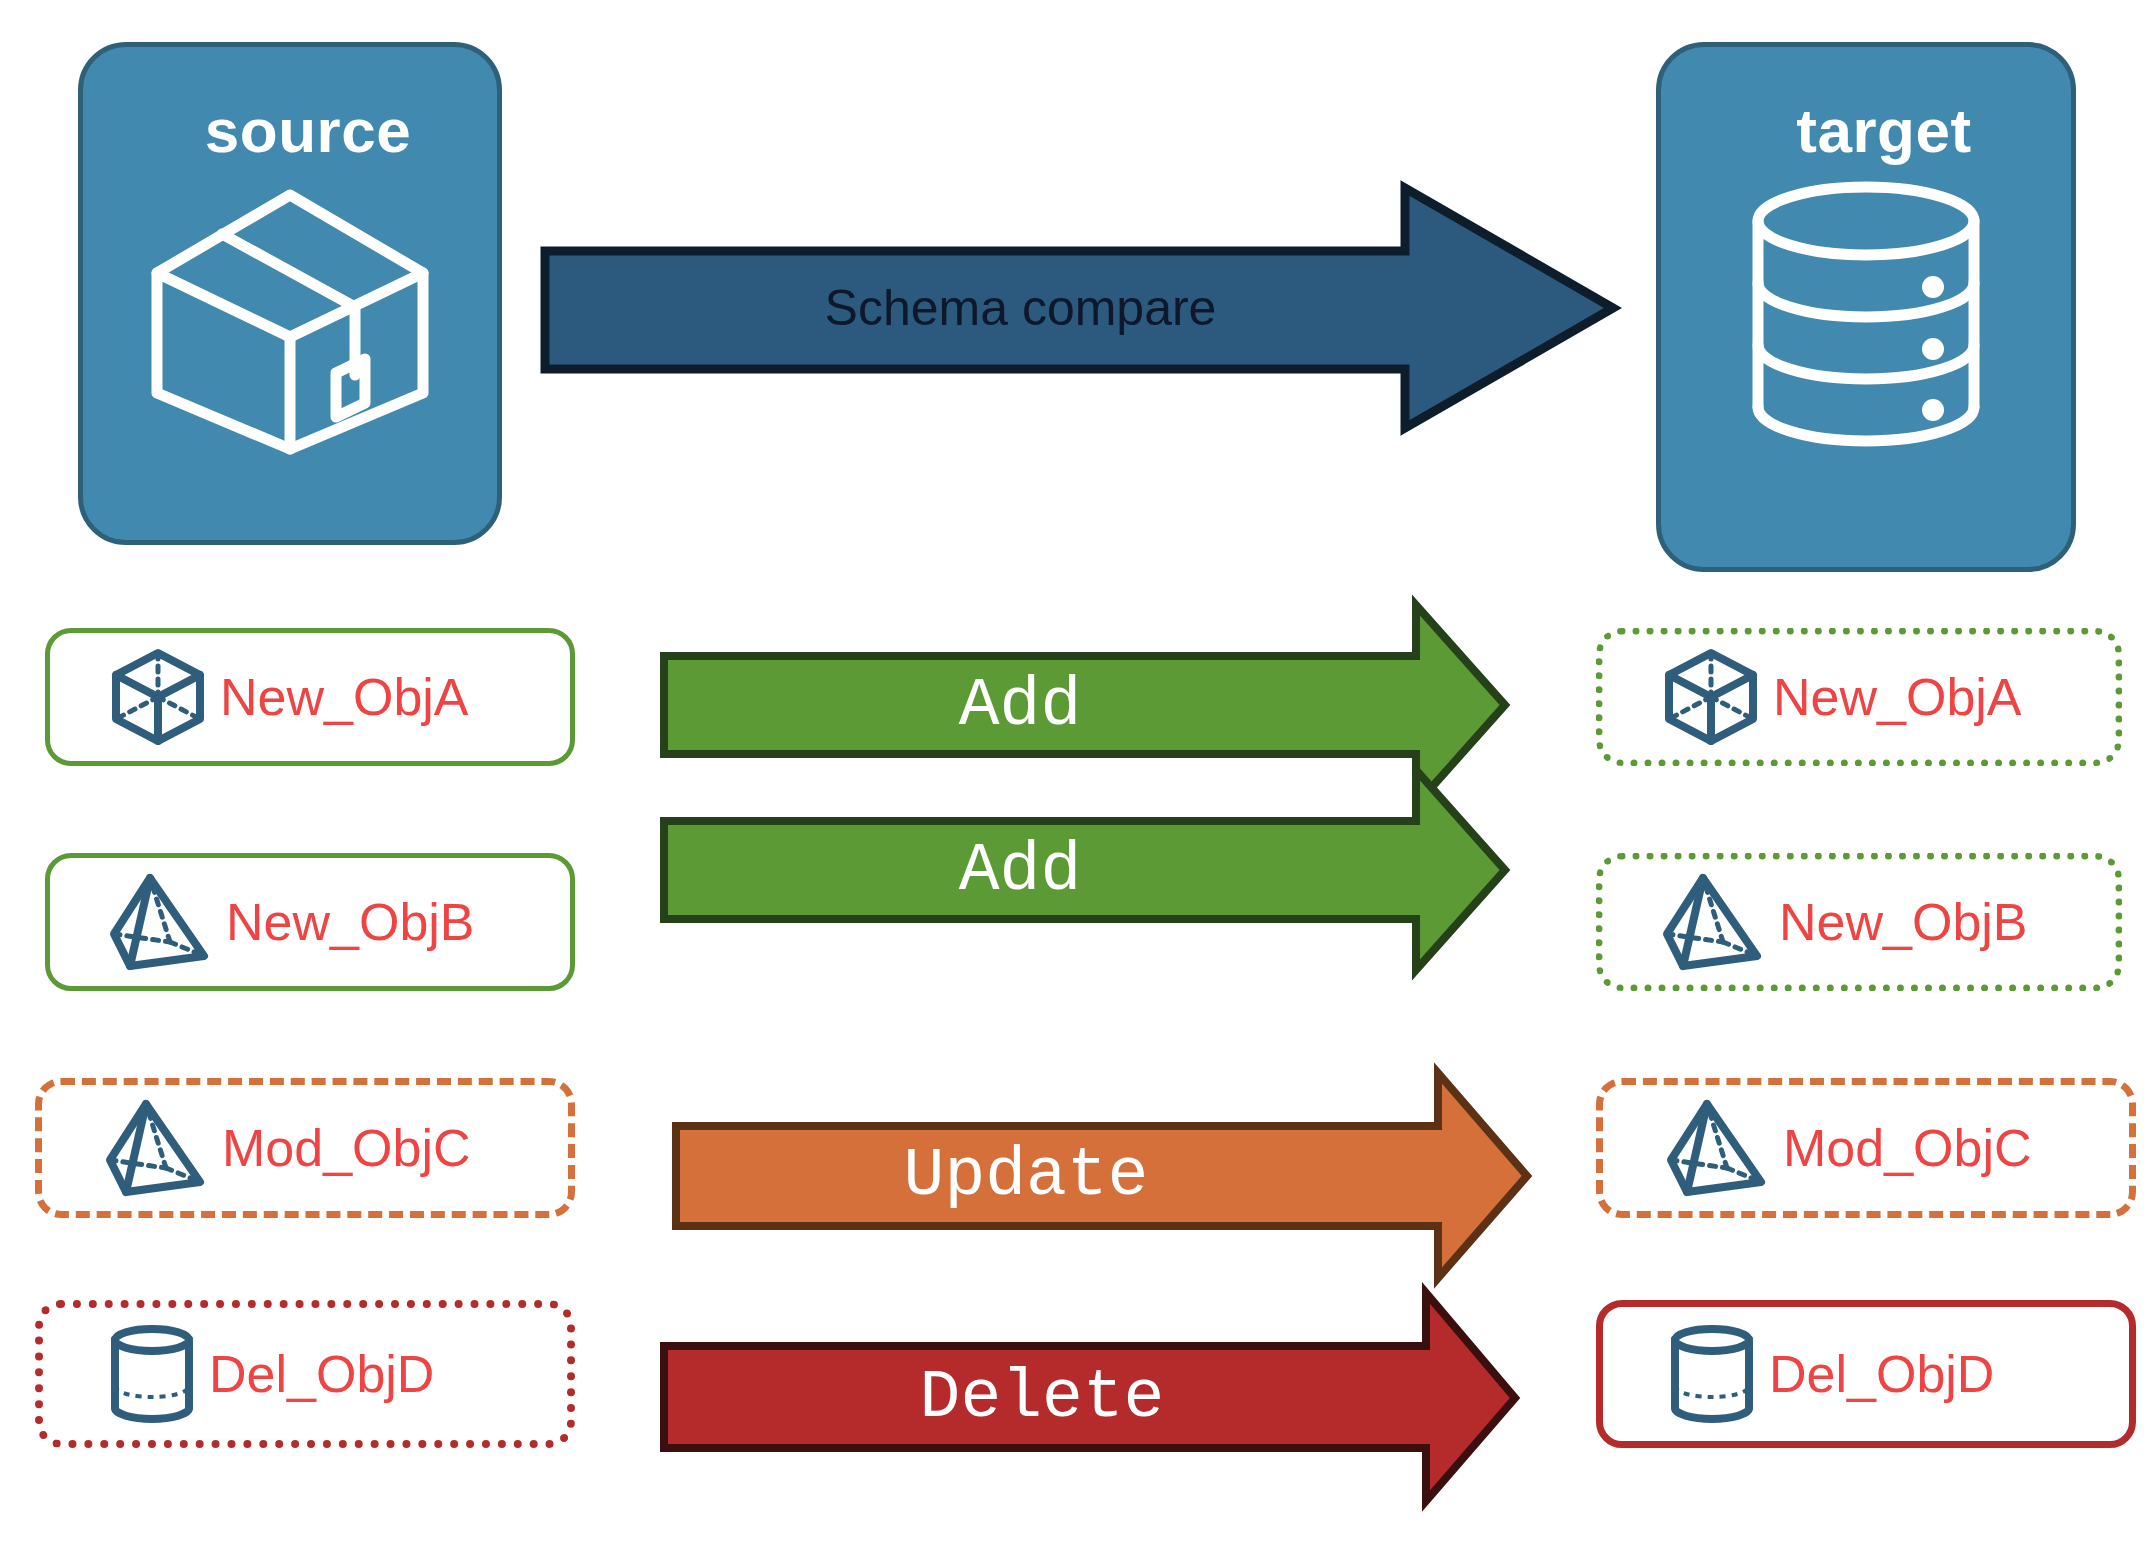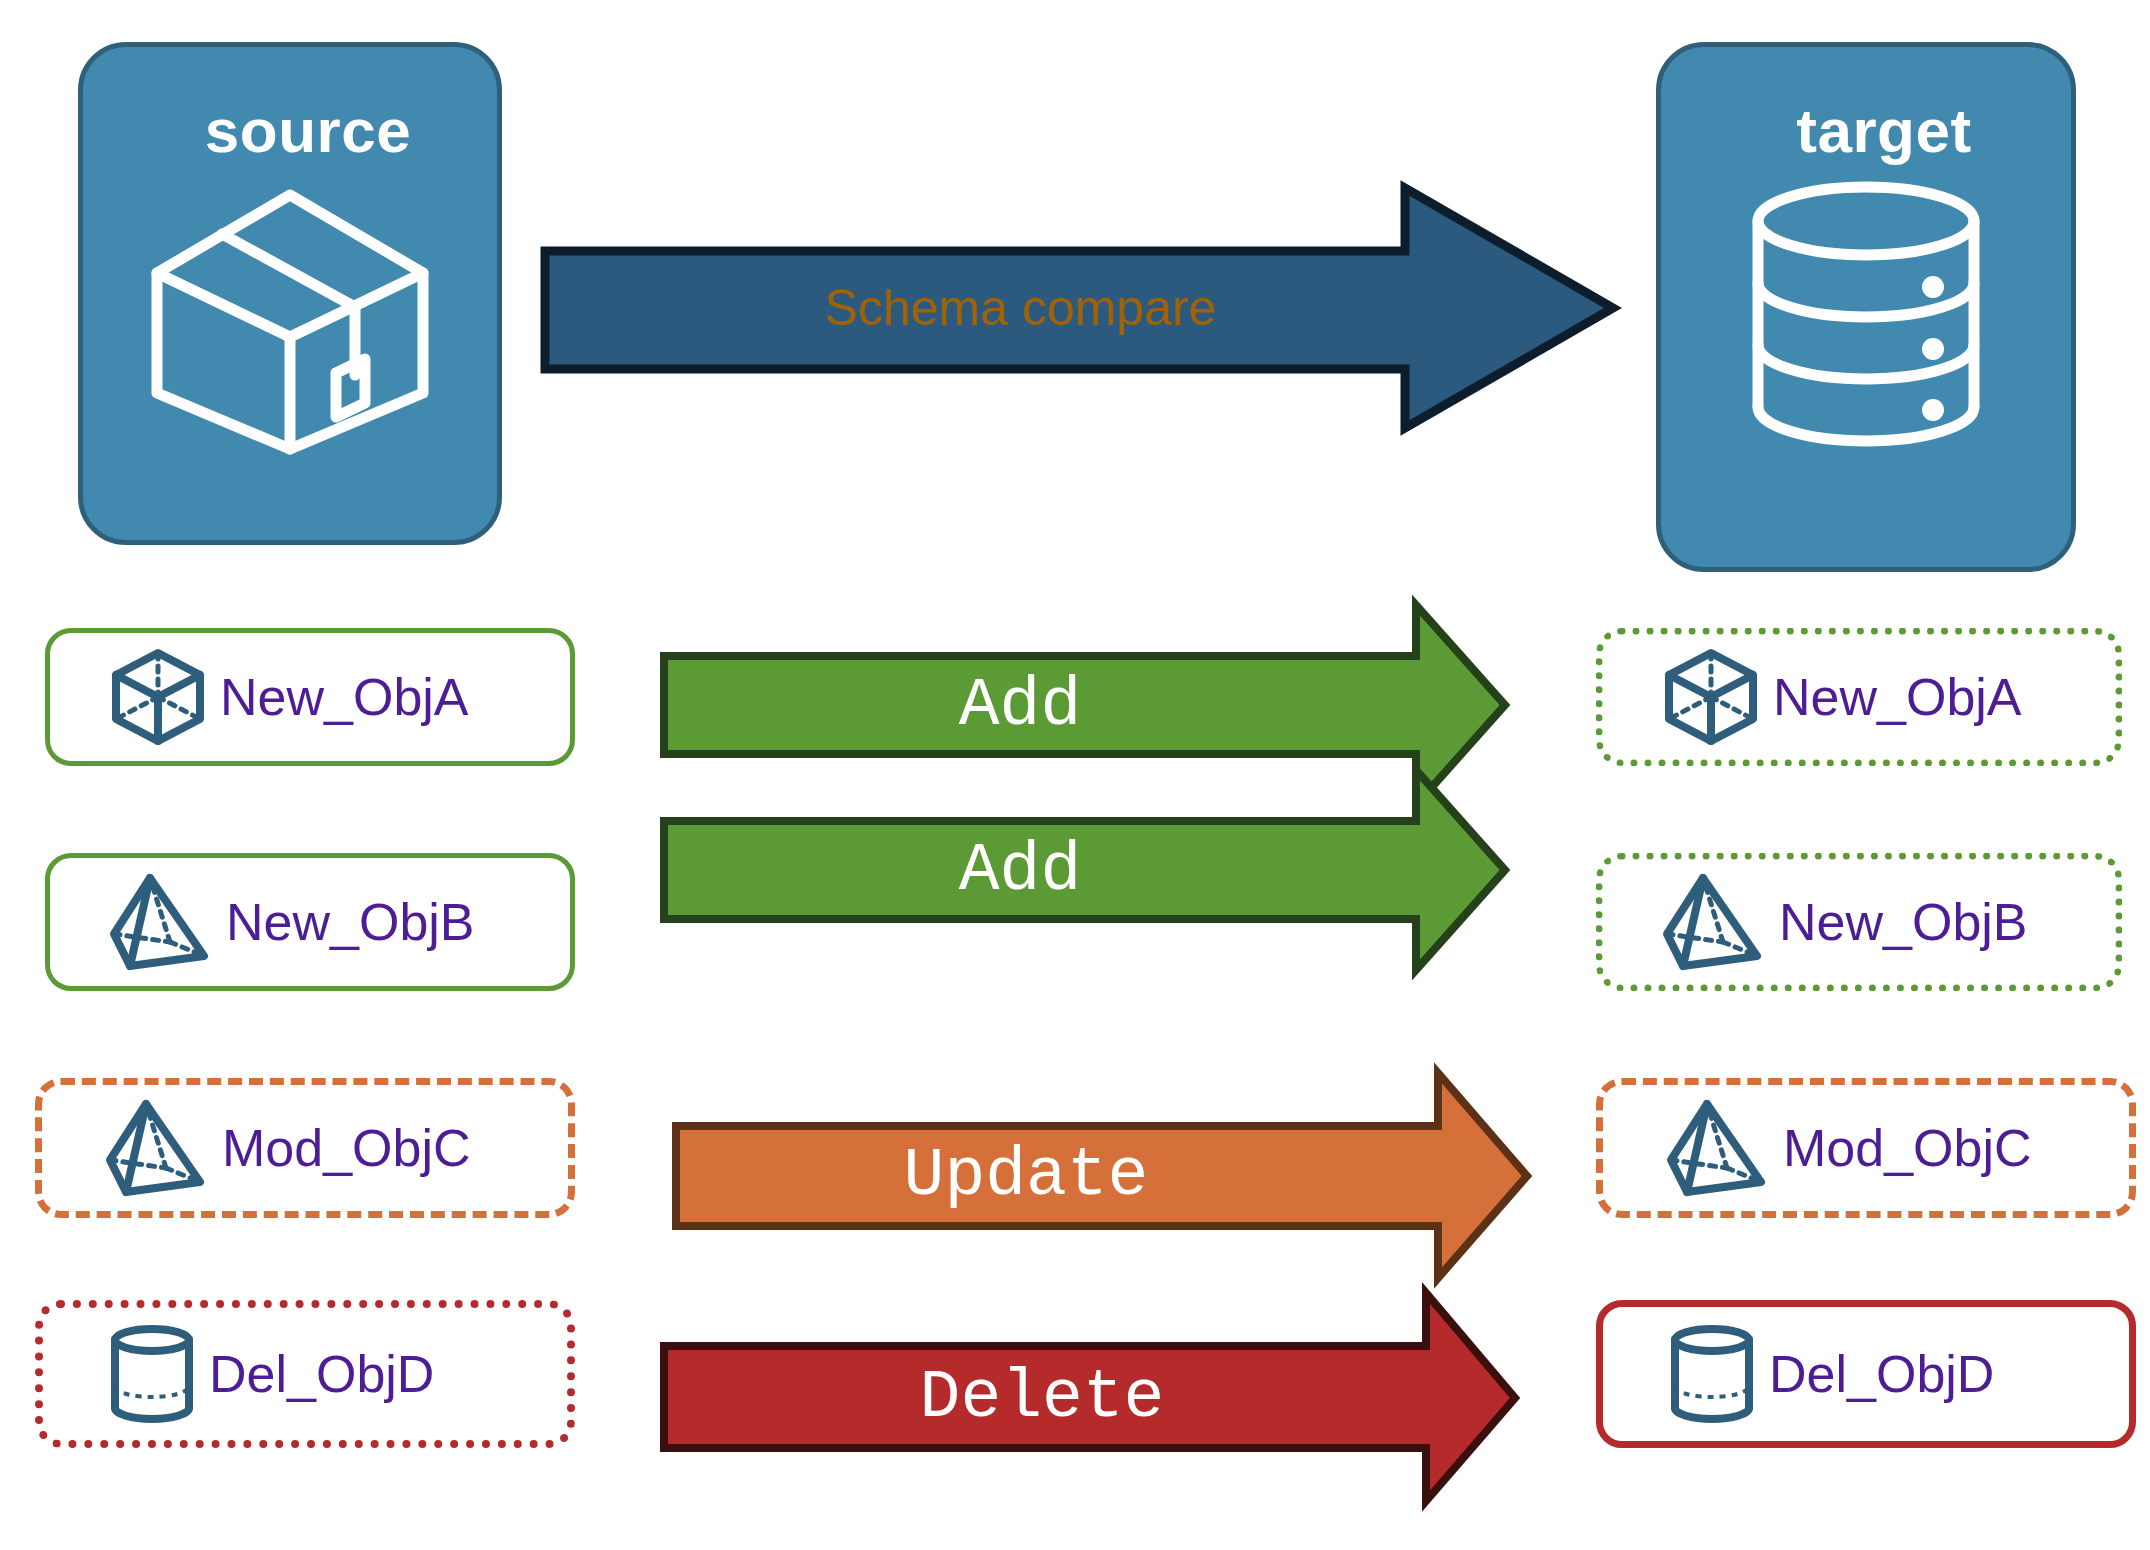--- a/index.html
+++ b/index.html
@@ -11,27 +11,27 @@
   .endpoint{position:absolute;border-radius:48px;box-sizing:border-box;}
   .endpoint .cap{position:absolute;left:0;right:0;text-align:center;
       color:#ffffff;font-weight:bold;font-size:62px;letter-spacing:.5px;padding-left:36px;}
   .endpoint .glyph{position:absolute;left:0;right:0;display:flex;
       align-items:center;justify-content:center;}
 
   
   .bigarrow{position:absolute;}
   .bigarrow .lbl{position:absolute;left:0;right:0;top:0;bottom:0;
       display:flex;align-items:center;justify-content:center;
-      color:#a16207;font-size:50px;pointer-events:none;}
+      color:#0f172a;font-size:50px;pointer-events:none;}
 
   
   .objbox{position:absolute;box-sizing:border-box;border-radius:26px;
       background:#ffffff;display:flex;align-items:center;}
   .objbox .ico{flex:0 0 auto;display:flex;align-items:center;justify-content:center;}
-  .objbox .nm{font-size:52px;color:#4c1d95;white-space:nowrap;margin-left:14px;}
+  .objbox .nm{font-size:52px;color:#ef4444;white-space:nowrap;margin-left:14px;}
 
   .b-solid-green{border:5px solid #5B9A35;}
   .b-dot-green{border:7px dotted #5B9A35;}
   .b-dash-orange{border:7px dashed #D5703A;}
   .b-dot-red{border:8px dotted #B52B2B;}
   .b-solid-red{border:7px solid #B52B2B;}
 
   
   .actarrow{position:absolute;}
   .actarrow .lbl{position:absolute;left:0;right:0;top:0;bottom:0;

